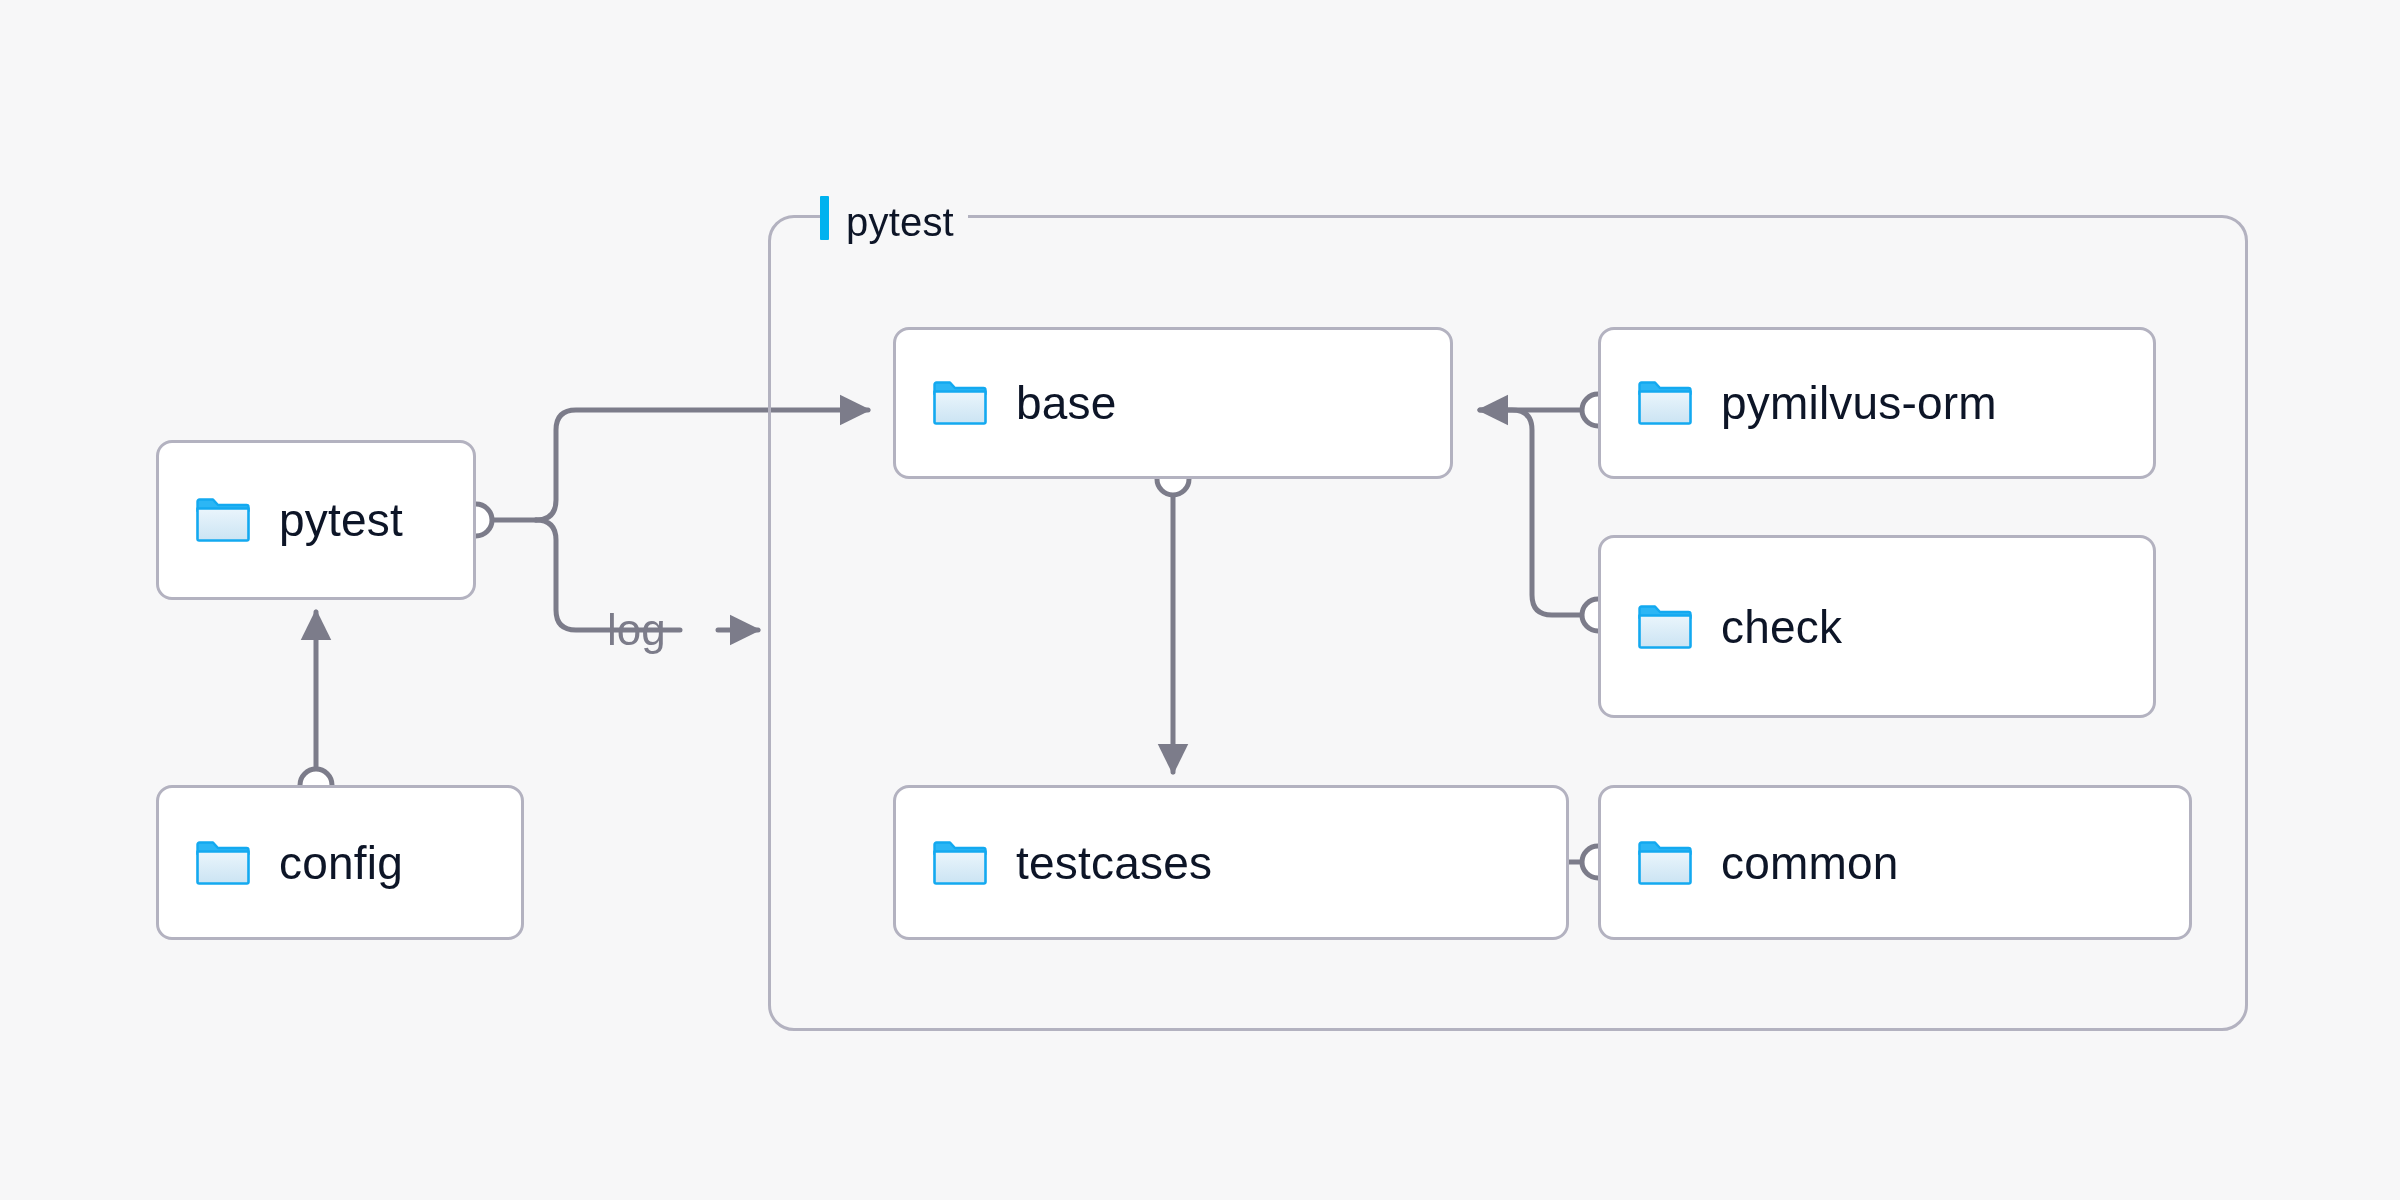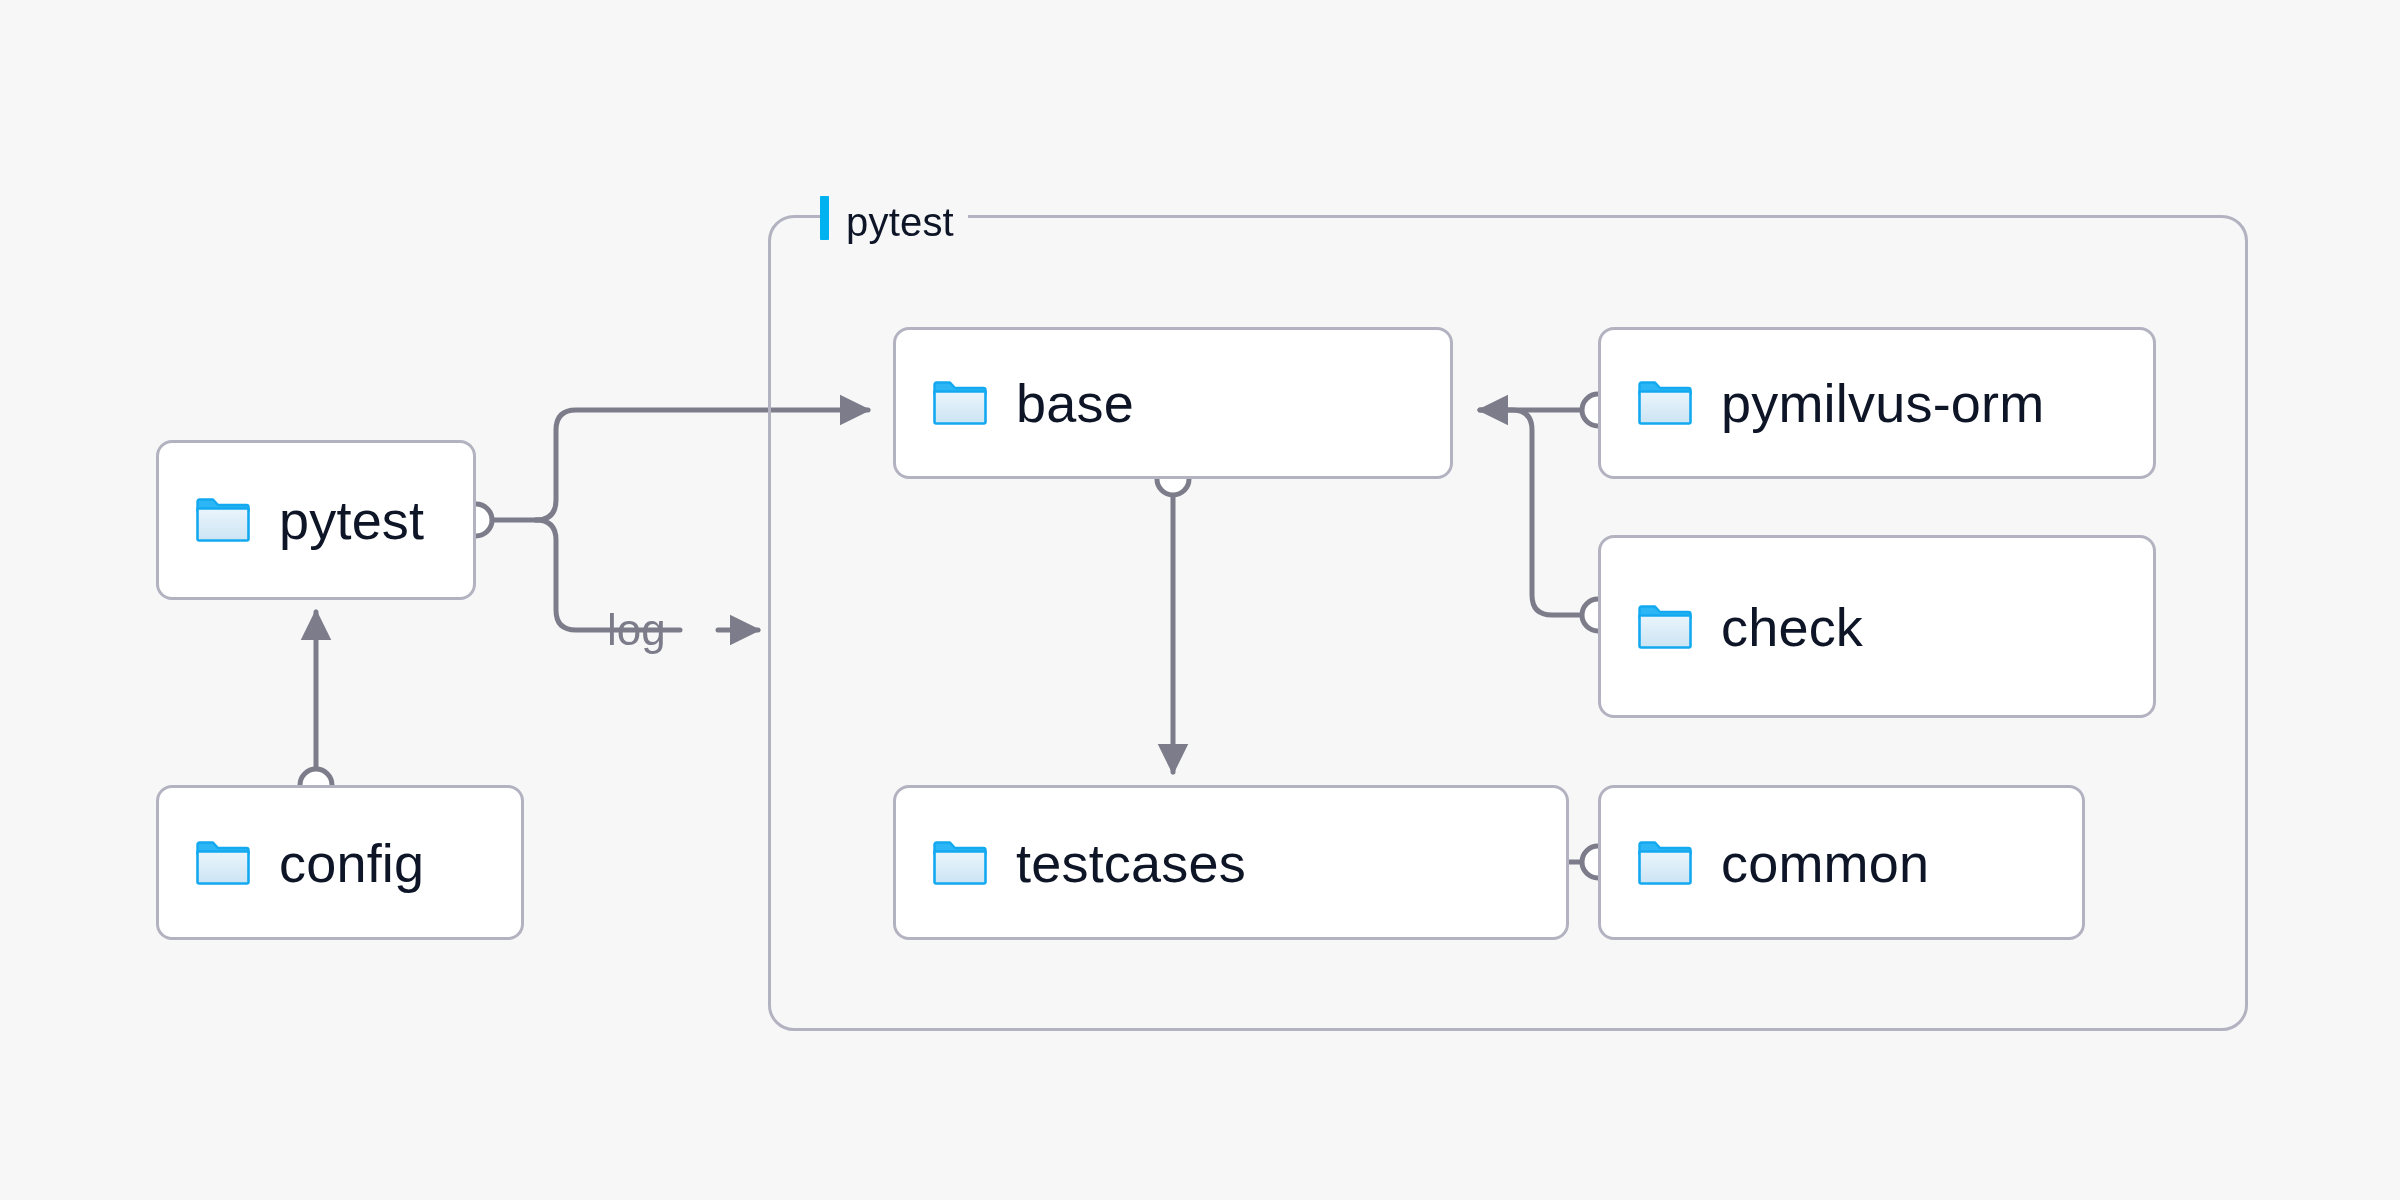--- a/index.html
+++ b/index.html
@@ -76,21 +76,21 @@
     box-sizing: border-box;
     background: #ffffff;
     border: 3px solid #b3b2c0;
     border-radius: 16px;
     display: flex;
     align-items: center;
     padding-left: 36px;
     gap: 28px;
   }
   .node-label {
-    font-size: 54px;
+    font-size: 46px;
     color: #0d1527;
     line-height: 1;
     letter-spacing: 0.2px;
     white-space: nowrap;
   }
   .folder-icon {
     flex: 0 0 auto;
     width: 56px;
     height: 46px;
     display: block;
@@ -207,21 +207,21 @@
   </div>
 
   <div class="node" style="left:1598px; top:535px; width:558px; height:183px;">
     <svg class="folder-icon" viewBox="0 0 56 46">
       <path d="M2.5,9 L2.5,4.5 A2,2 0 0 1 4.5,2.5 L18,2.5 L23,8 L51.5,8 A2,2 0 0 1 53.5,10 L53.5,14 L2.5,14 Z" fill="#2cb6f5" stroke="#13a9f0" stroke-width="2.4" stroke-linejoin="round"></path>
       <path d="M2.5,11.5 L53.5,11.5 L53.5,42 A1.6,1.6 0 0 1 51.9,43.5 L4.1,43.5 A1.6,1.6 0 0 1 2.5,42 Z" fill="url(#folderGrad)" stroke="#13a9f0" stroke-width="2.6" stroke-linejoin="round"></path>
     </svg>
     <span class="node-label">check</span>
   </div>
 
-  <div class="node" style="left:1598px; top:785px; width:487px; height:155px;">
+  <div class="node" style="left:1598px; top:785px; width:594px; height:155px;">
     <svg class="folder-icon" viewBox="0 0 56 46">
       <path d="M2.5,9 L2.5,4.5 A2,2 0 0 1 4.5,2.5 L18,2.5 L23,8 L51.5,8 A2,2 0 0 1 53.5,10 L53.5,14 L2.5,14 Z" fill="#2cb6f5" stroke="#13a9f0" stroke-width="2.4" stroke-linejoin="round"></path>
       <path d="M2.5,11.5 L53.5,11.5 L53.5,42 A1.6,1.6 0 0 1 51.9,43.5 L4.1,43.5 A1.6,1.6 0 0 1 2.5,42 Z" fill="url(#folderGrad)" stroke="#13a9f0" stroke-width="2.6" stroke-linejoin="round"></path>
     </svg>
     <span class="node-label">common</span>
   </div>
 
   <div class="edge-label" style="left:607px; top:608px;">log</div>
 
 </div>

